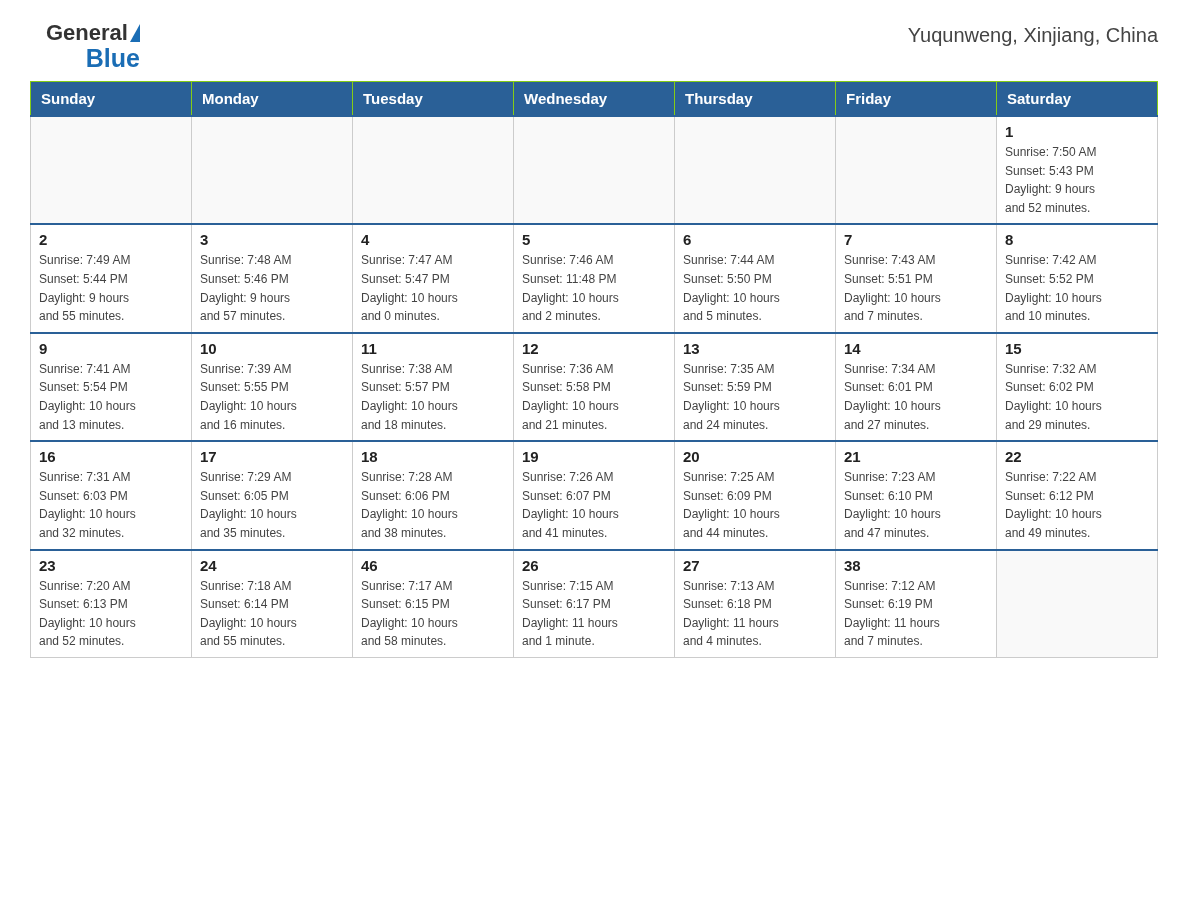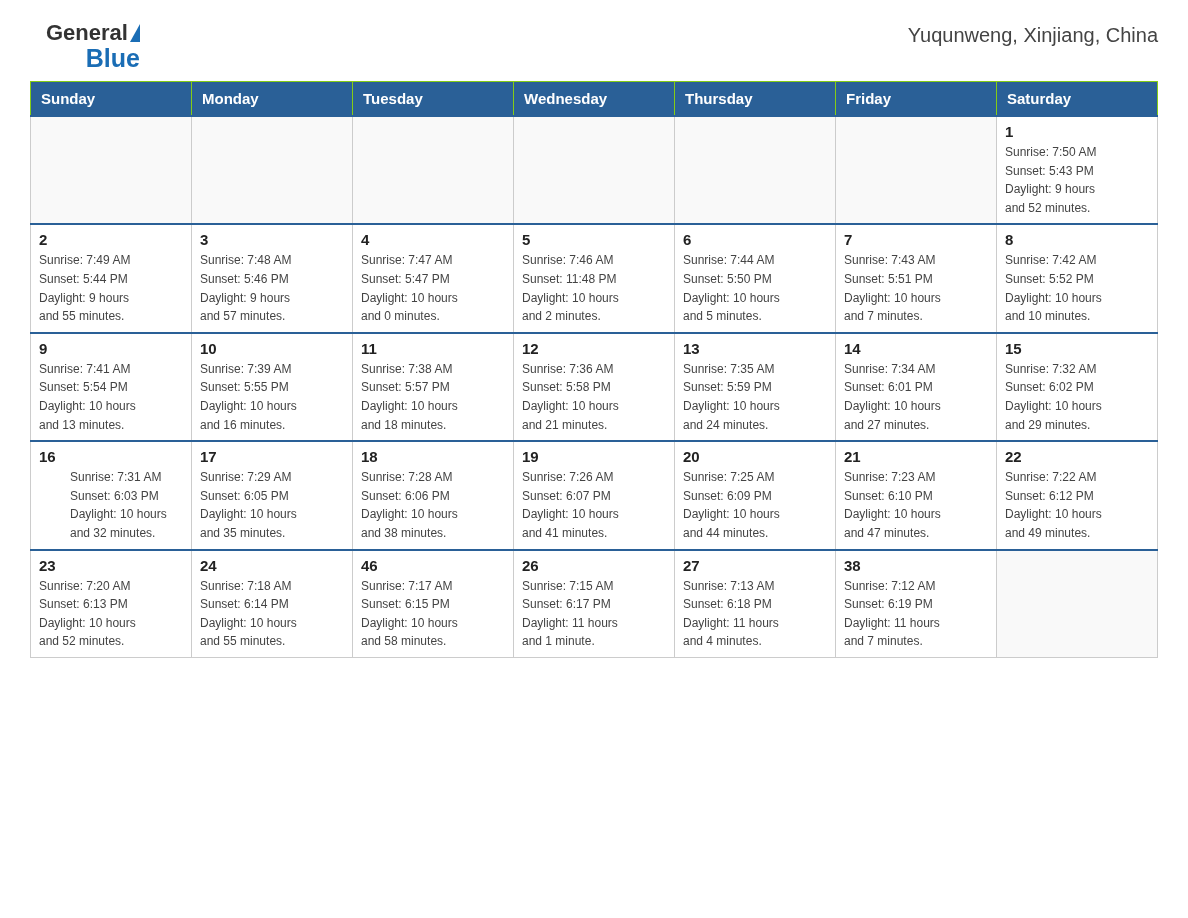--- a/index.html
+++ b/index.html
@@ -240,21 +240,21 @@
           <span class="day-number">15</span>
           <div class="day-info" style="white-space: pre-line;">Sunrise: 7:32 AM
 Sunset: 6:02 PM
 Daylight: 10 hours
 and 29 minutes.</div>
         </td>
       </tr>
       <tr>
         <td>
           <span class="day-number">16</span>
-          <div class="day-info" style="white-space: pre-line; margin-left: 31px;">Sunrise: 7:31 AM
+          <div class="day-info" style="white-space: pre-line;">Sunrise: 7:31 AM
 Sunset: 6:03 PM
 Daylight: 10 hours
 and 32 minutes.</div>
         </td>
         <td>
           <span class="day-number">17</span>
           <div class="day-info" style="white-space: pre-line;">Sunrise: 7:29 AM
 Sunset: 6:05 PM
 Daylight: 10 hours
 and 35 minutes.</div>

